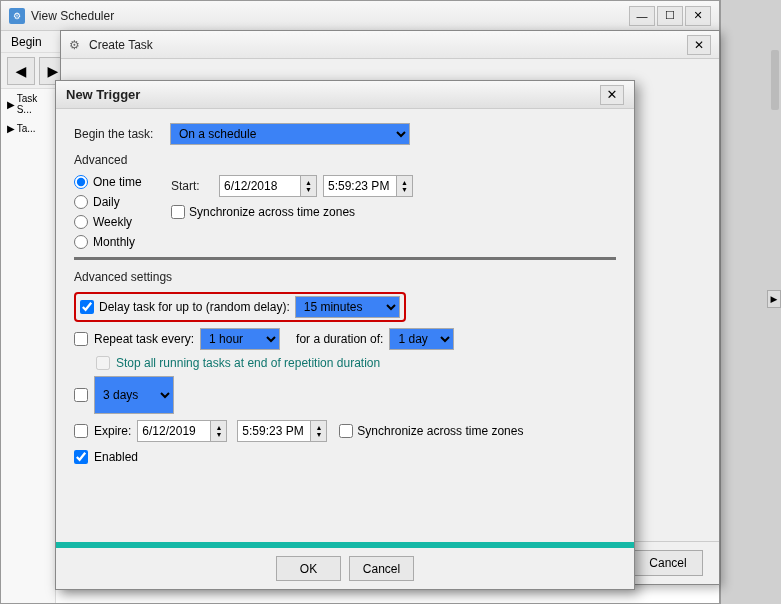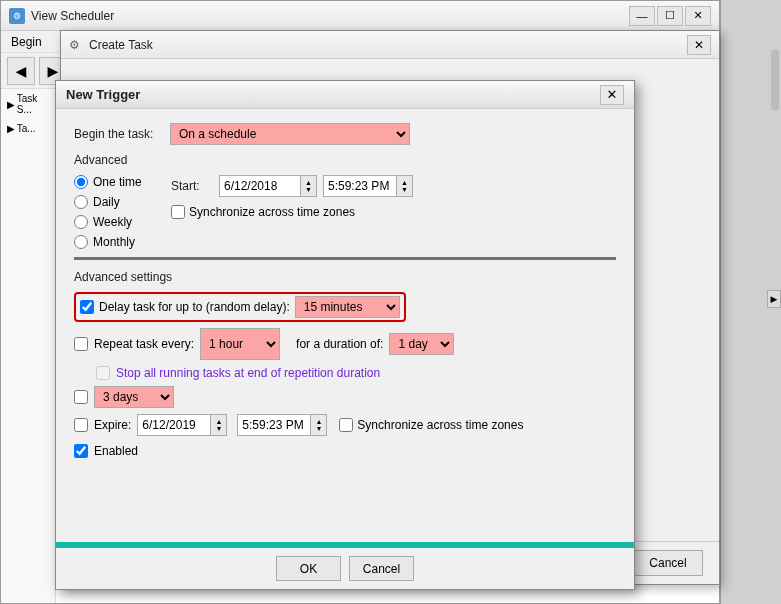--- a/index.html
+++ b/index.html
@@ -167,21 +167,21 @@
       background: #e8e8e8;
       border: 1px solid #bbb;
       display: flex; align-items: center; justify-content: center;
       font-size: 12px;
       cursor: pointer;
     }
 
     select, input[type="text"] {
       font-family: 'Segoe UI', Tahoma, Geneva, Verdana, sans-serif;
       font-size: 12px;
-      background: #fca5a5;
+      background: #3b82f6;
       border: 1px solid #aaa;
       padding: 2px 4px;
       height: 22px;
     }
 
     input[type="radio"] {
       width: 14px; height: 14px;
       cursor: pointer;
     }
 
@@ -407,43 +407,43 @@
     }
 
     .spin-arrows {
       display: flex;
       flex-direction: column;
       font-size: 7px;
       line-height: 1;
     }
 
     .repeat-select {
-      height: 32px;
+      height: 22px;
       width: 80px;
     }
 
     .duration-select {
       height: 22px;
       width: 65px;
     }
 
     .expire-date-field {
       display: flex;
       align-items: center;
       border: 1px solid #aaa;
       background: white;
       height: 22px;
     }
 
     .stop-task-select {
-      height: 22px;
+      height: 38px;
       width: 80px;
     }
 
-    .grayed { color: #6d28d9; }
+    .grayed { color: #0f766e; }
   </style>
 </head>
 <body>
 
 <div class="taskscheduler-window">
   <div class="taskscheduler-titlebar">
     <div class="ts-title-icon">⚙</div>
     <span class="ts-title-text">View Scheduler</span>
     <div class="ts-window-controls">
       <div class="ts-window-btn">—</div>

